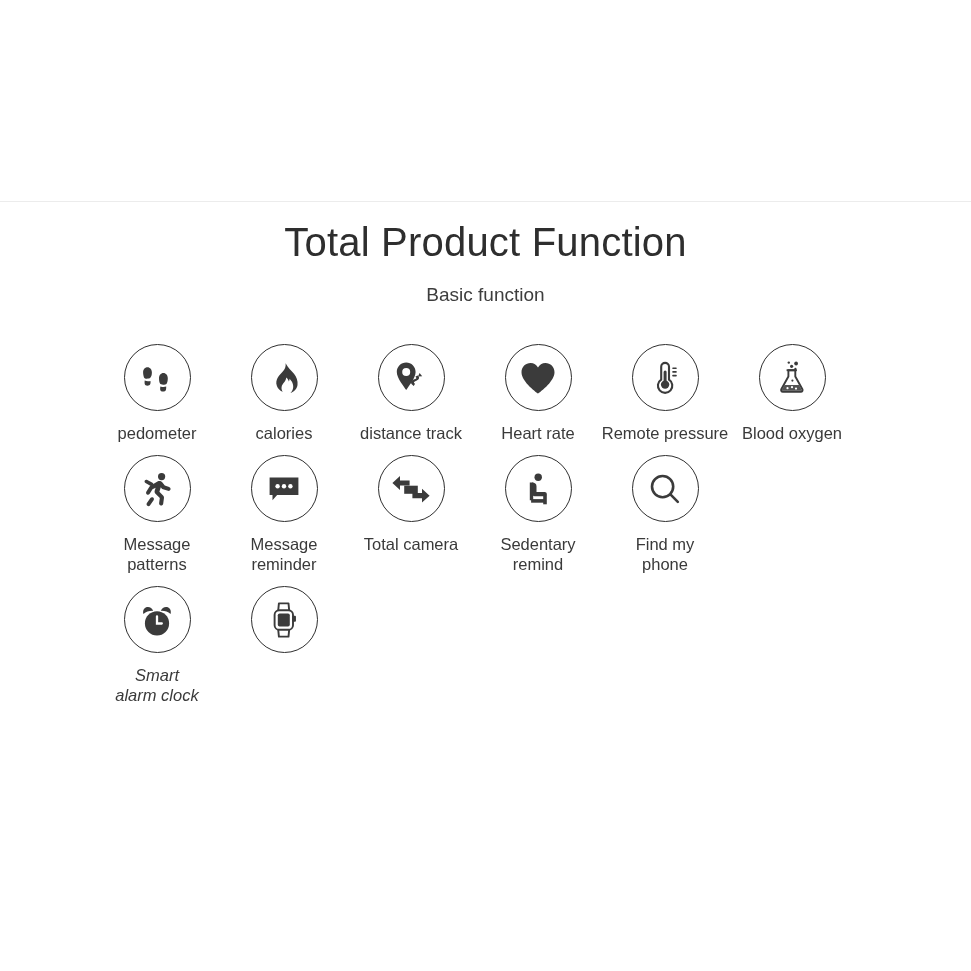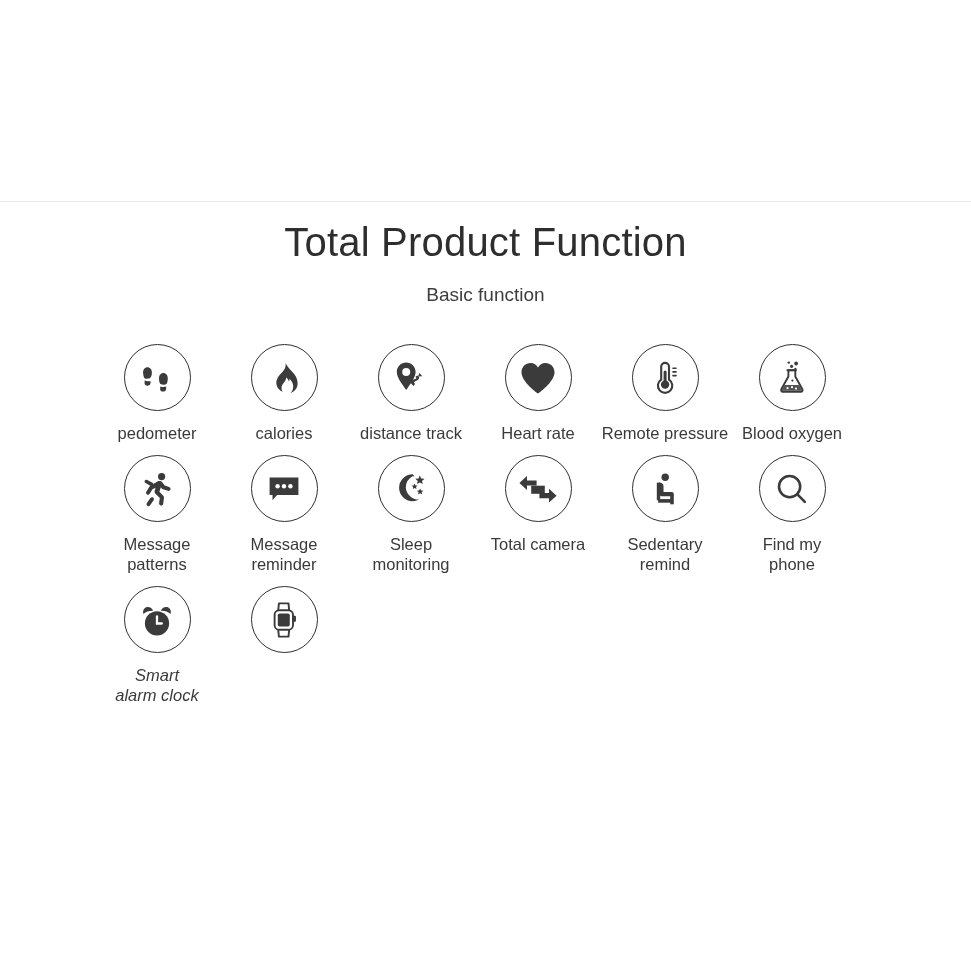--- a/index.html
+++ b/index.html
@@ -257,36 +257,20 @@
                   <circle cx="20" cy="14.2" r="2.2"></circle>
                   <circle cx="26.4" cy="14.2" r="2.2"></circle>
                 </g>
               </svg>
             </span>
           </div>
           <div class="label">Message
 reminder</div>
         </div>
 
-        <div class="cell">
-          <div class="circle">
-            <span>
-              <svg width="40" height="40" viewBox="0 0 40 40">
-                <g fill="#3b3b3b">
-                  <path d="M21.6 5.2a13.5 13.5 0 000 27 13.4 13.4 0 006.4-1.6A13 13 0 0114.8 18.7 13 13 0 0121.6 7.2c.7 0 1.4.1 2 .2a13.4 13.4 0 00-2-2.2z"></path>
-                  <path d="M28.8 6.4l1.4 3 3.3.3-2.5 2.2.8 3.2-2.9-1.7-2.9 1.7.8-3.2-2.5-2.2 3.3-.3z"></path>
-                  <path d="M23.6 14.5l.9 1.9 2.1.2-1.6 1.4.5 2-1.9-1.1-1.9 1.1.5-2-1.6-1.4 2.1-.2z"></path>
-                  <path d="M29.1 19.4l1 2.1 2.3.2-1.8 1.5.6 2.2-2.1-1.2-2.1 1.2.6-2.2-1.8-1.5 2.3-.2z"></path>
-                </g>
-              </svg>
-            </span>
-          </div>
-          <div class="label">Sleep
-monitoring</div>
-        </div>
 
         <div class="cell">
           <div class="circle">
             <span>
               <svg width="42" height="34" viewBox="0 0 42 34">
                 <g fill="#3b3b3b">
                   <path d="M19.6 8.4H10V4.1L2.4 11l7.6 6.9v-4.3h9.6z"></path>
                   <path d="M22.4 26.3h9.6v4.3l7.6-6.9-7.6-6.9v4.3h-9.6z"></path>
                   <path d="M10.4 13.6h11.2v7.9H10.4z" opacity="0"></path>
                   <path d="M19.6 8.4h2.8v12.1h-2.8z" opacity="0"></path>

